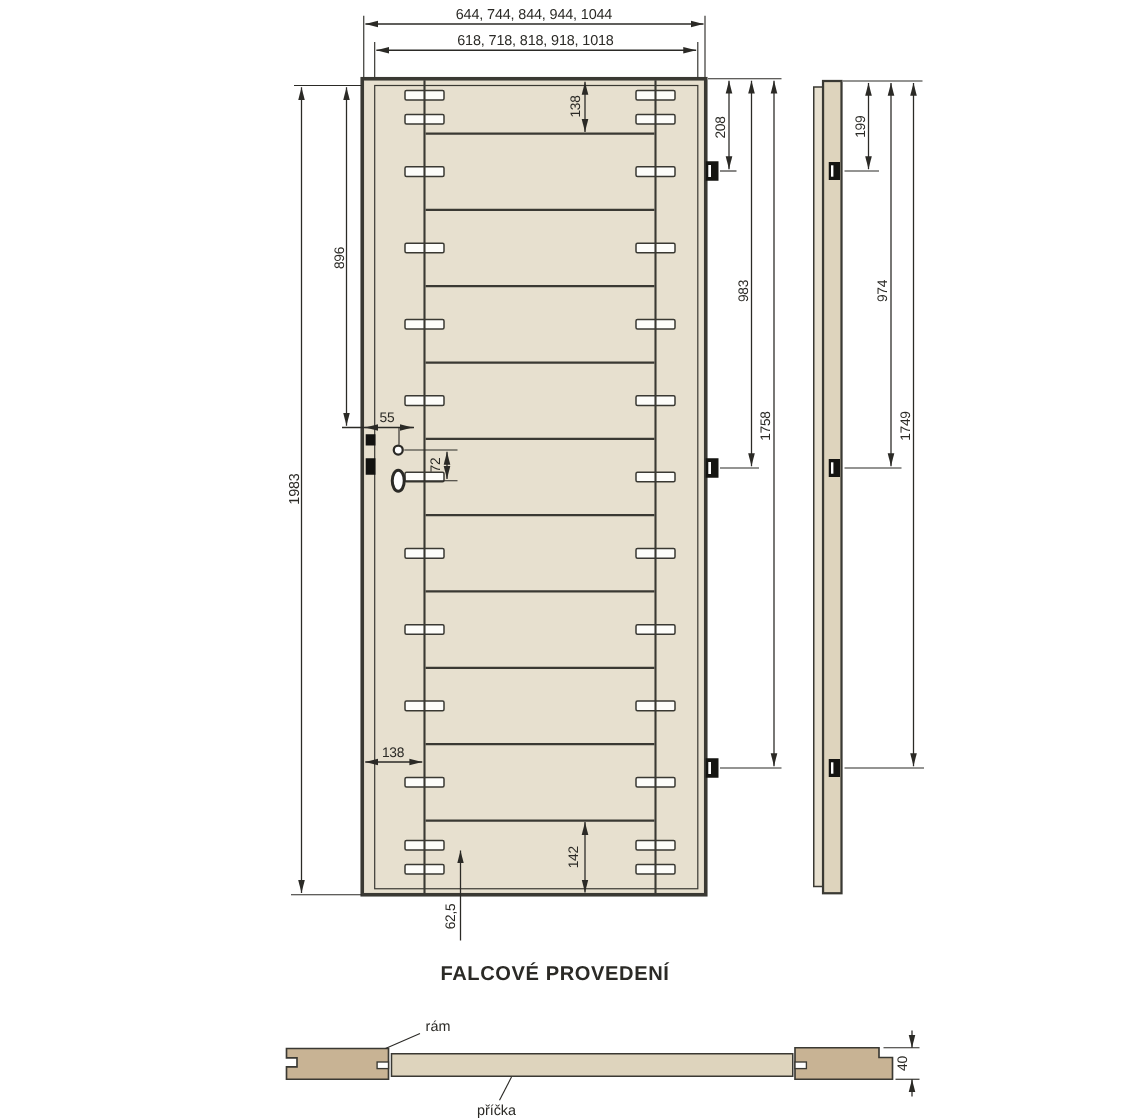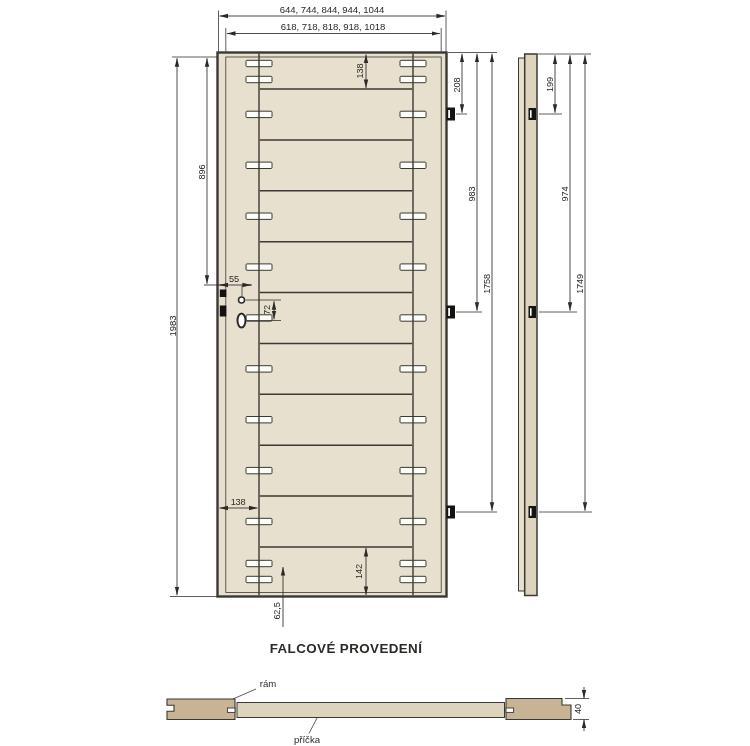--- a/index.html
+++ b/index.html
@@ -4,21 +4,21 @@
 <style>
   :root{
     --wood-light:#e7e0cf;
     --wood-frame:#c8b394;
     --wood-rail:#ded4bd;
     --line:#3a3933;
     --dim:#2b2a26;
     --bg:#ffffff;
   }
   html,body{margin:0;padding:0;background:var(--bg);}
-  .stage{width:638px;height:746px;position:relative;background:var(--bg);}
+  .stage{width:638px;height:746px;position:relative;background:var(--bg);padding-left:24px;}
   svg{display:block;}
   text{font-family:"Liberation Sans","DejaVu Sans",sans-serif;fill:var(--dim);}
   .dimtxt{font-size:9.2px;letter-spacing:-0.2px;}
   .dimtxt-big{font-size:9.6px;letter-spacing:-0.1px;}
   .lbltxt{font-size:9.6px;}
   .titletxt{font-size:13.4px;font-weight:bold;letter-spacing:0.4px;}
   .dimline{stroke:var(--dim);stroke-width:0.85;fill:none;}
   .extline{stroke:var(--dim);stroke-width:0.75;fill:none;}
   .wood-front{fill:var(--wood-light);}
   .wood-frame{fill:var(--wood-frame);}

